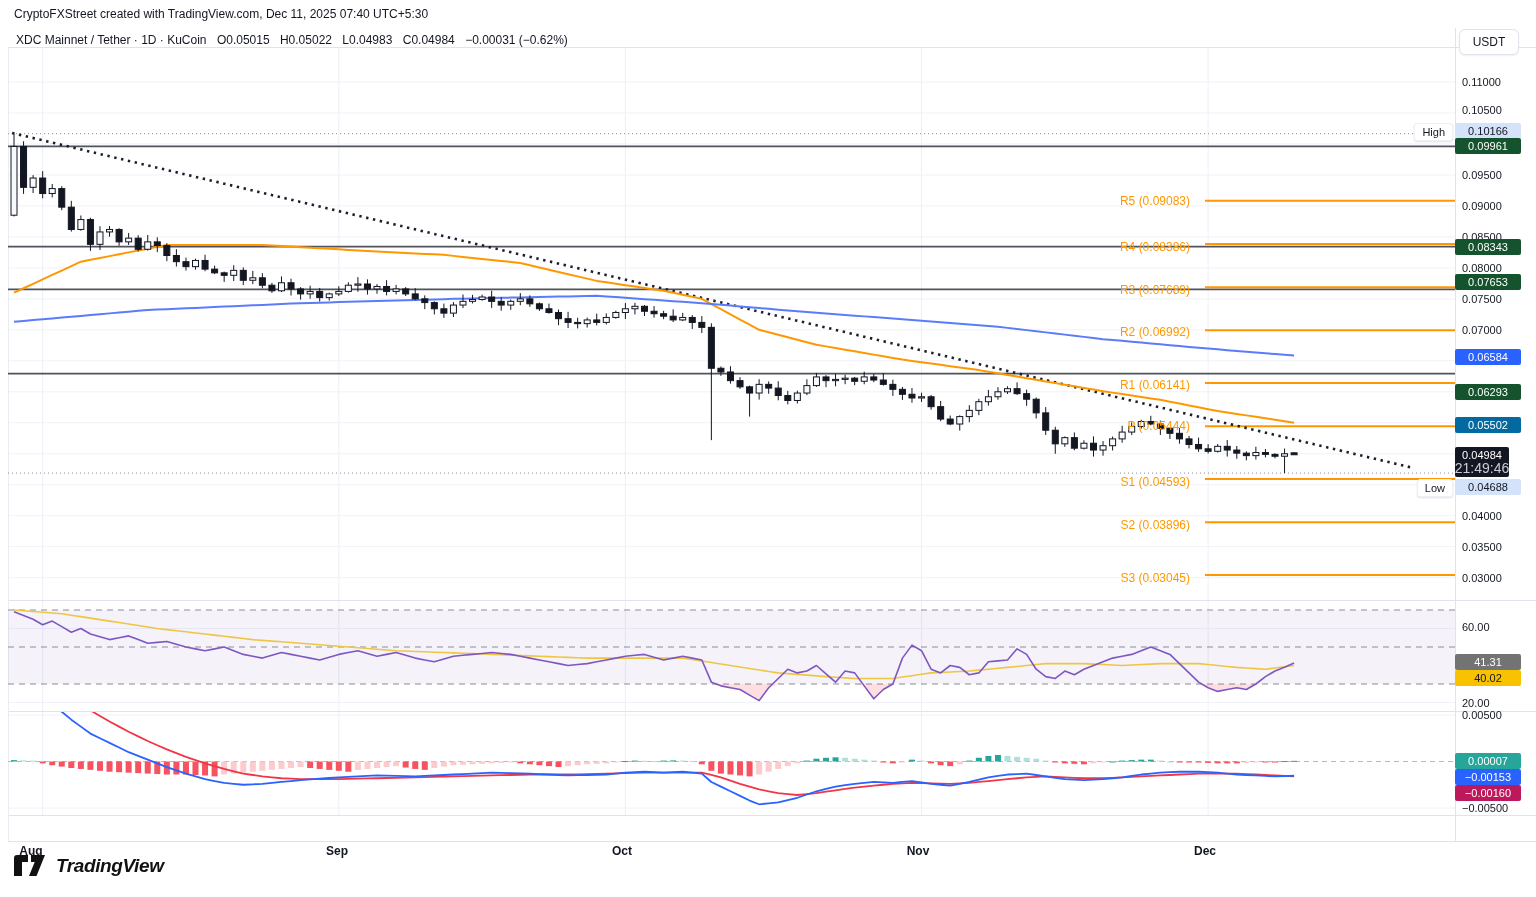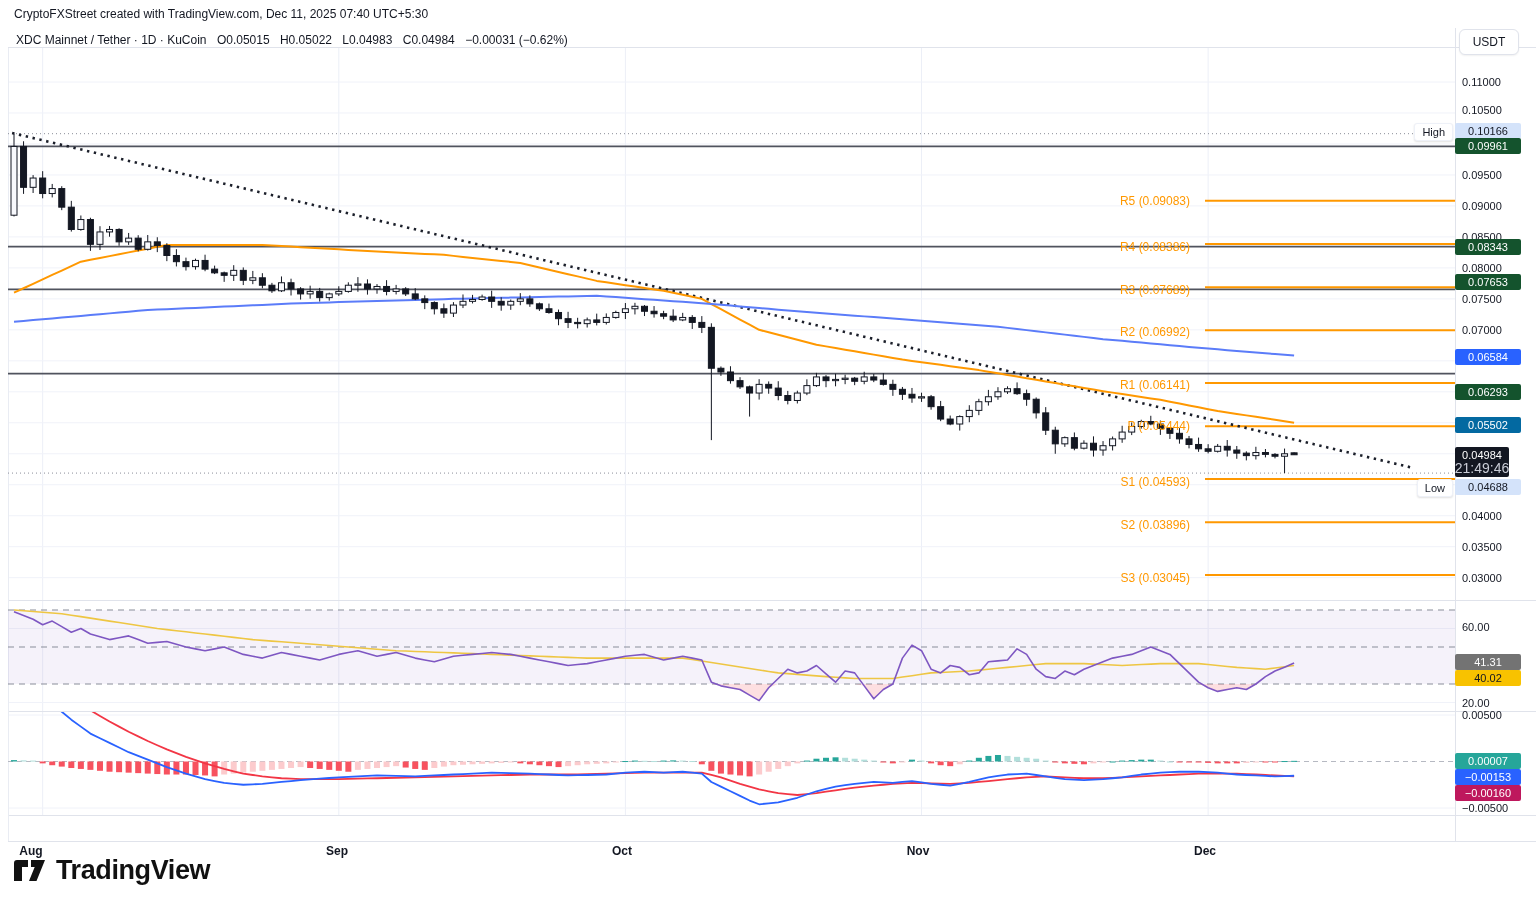--- a/index.html
+++ b/index.html
@@ -19,21 +19,21 @@
   .badge.red{background:#be185d;}
   .badge.purple{background:#737373;}
   .badge.yellow{background:#f8c200;color:#131722;}
   .badge.lite{background:#d4e3fa;color:#131722;}
   .pricebadge{position:absolute;left:1455px;width:54px;height:30px;border-radius:2px;background:#131722;color:#fff;font-size:11px;display:flex;flex-direction:column;align-items:center;justify-content:center;line-height:13px;}
   .pricebadge .cd{font-size:14px;color:#c9ccd6;}
   .pill{position:absolute;height:16px;padding:0 7px;background:#fff;border:1px solid #eef1f8;border-radius:3px;font-size:11px;color:#131722;display:flex;align-items:center;box-shadow:0 1px 2px rgba(0,0,0,.12);}
   .pivot{position:absolute;right:346px;font-size:12px;color:#ff9800;white-space:nowrap;height:16px;line-height:16px;}
   .month{position:absolute;top:820px;transform:translateX(-50%);font-size:12px;font-weight:700;color:#131722;margin-top:24px;}
   .brand{position:absolute;left:14px;top:855px;display:flex;align-items:center;gap:9px;}
-  .brand .word{font-size:27px;font-weight:700;color:#111;letter-spacing:-0.4px;}
+  .brand .word{font-size:19px;font-weight:700;color:#111;letter-spacing:-0.4px;font-style:italic;}
 </style>
 </head>
 <body>
 
 <div class="stage">
 
   <svg id="chart-svg" width="1536" height="897" viewBox="0 0 1536 897">
       <defs>
         <clipPath id="clipP">
           <rect x="8" y="48" width="1447" height="552"></rect>

